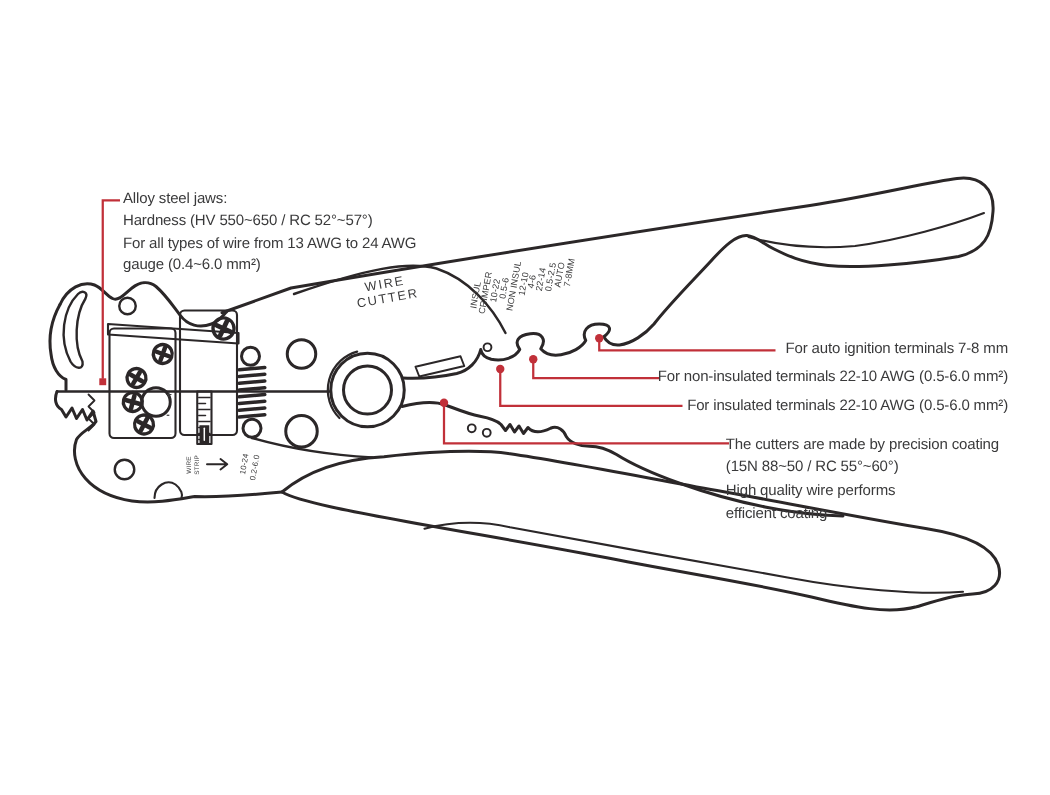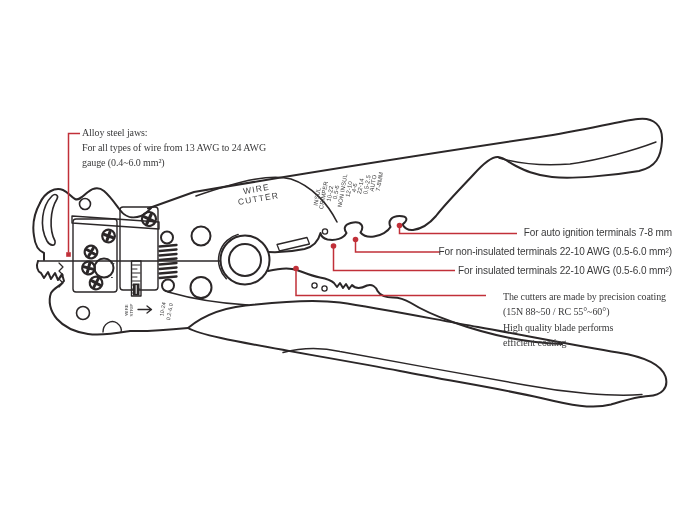--- a/index.html
+++ b/index.html
@@ -1,20 +1,20 @@
 <!DOCTYPE html>
 <html><head>
 <meta charset="utf-8">
 <style>
   html,body{margin:0;padding:0;background:#fff;}
   .canvas{position:relative;width:700px;height:530px;background:#ffffff;overflow:hidden;
           font-family:"Liberation Sans",sans-serif;}
   .canvas svg{position:absolute;left:0;top:0;}
   .ann{position:absolute;color:#3a3a3b;font-size:10px;letter-spacing:-0.1px;white-space:nowrap;}
-  .ann .ln{height:14.8px;line-height:14.8px;font-family:Liberation Serif, serif;}
+  .ann .ln{height:14.8px;line-height:14.8px;}
   .jaws{left:82px;top:126px;text-align:left;}
   .right-line{text-align:right;}
   .auto{right:28px;top:227px;}
   .nonins{right:28px;top:246px;margin-left:29px;}
   .ins{right:28px;top:264.5px;padding-left:42px;}
   .cutters{right:34px;top:288.5px;text-align:left;}
   .cutters .ln{height:15.6px;line-height:15.6px;}
   .svgtxt{font-family:"Liberation Sans",sans-serif;fill:#3c3c3d;}
   .blade-label{font-size:8.5px;letter-spacing:1.2px;}
   .g-label{font-size:6px;letter-spacing:0.1px;}
@@ -216,28 +216,29 @@
     </g>
     <g>
       <circle fill="#c13039" stroke="none" cx="296" cy="268.5" r="2.8"></circle>
       <path d="M296,269 V295.5 H486"></path>
     </g>
   </g>
 </svg>
 
 <div class="ann jaws">
   <div class="ln">Alloy steel jaws:</div>
+  <div class="ln">Hardness (HV 550~650 / RC 52°~57°)</div>
   <div class="ln">For all types of wire from 13 AWG to 24 AWG</div>
   <div class="ln">gauge (0.4~6.0 mm²)</div>
 </div>
 
 <div class="ann auto right-line">For auto ignition terminals 7-8 mm</div>
 <div class="ann nonins right-line">For non-insulated terminals 22-10 AWG (0.5-6.0 mm²)</div>
 <div class="ann ins right-line">For insulated terminals 22-10 AWG (0.5-6.0 mm²)</div>
 
 <div class="ann cutters">
   <div class="ln">The cutters are made by precision coating</div>
   <div class="ln">(15N 88~50 / RC 55°~60°)</div>
-  <div class="ln">High quality blade performs</div>
+  <div class="ln">High quality wire performs</div>
   <div class="ln">efficient coating</div>
 </div>
 
 </div>
 
 </body></html>

